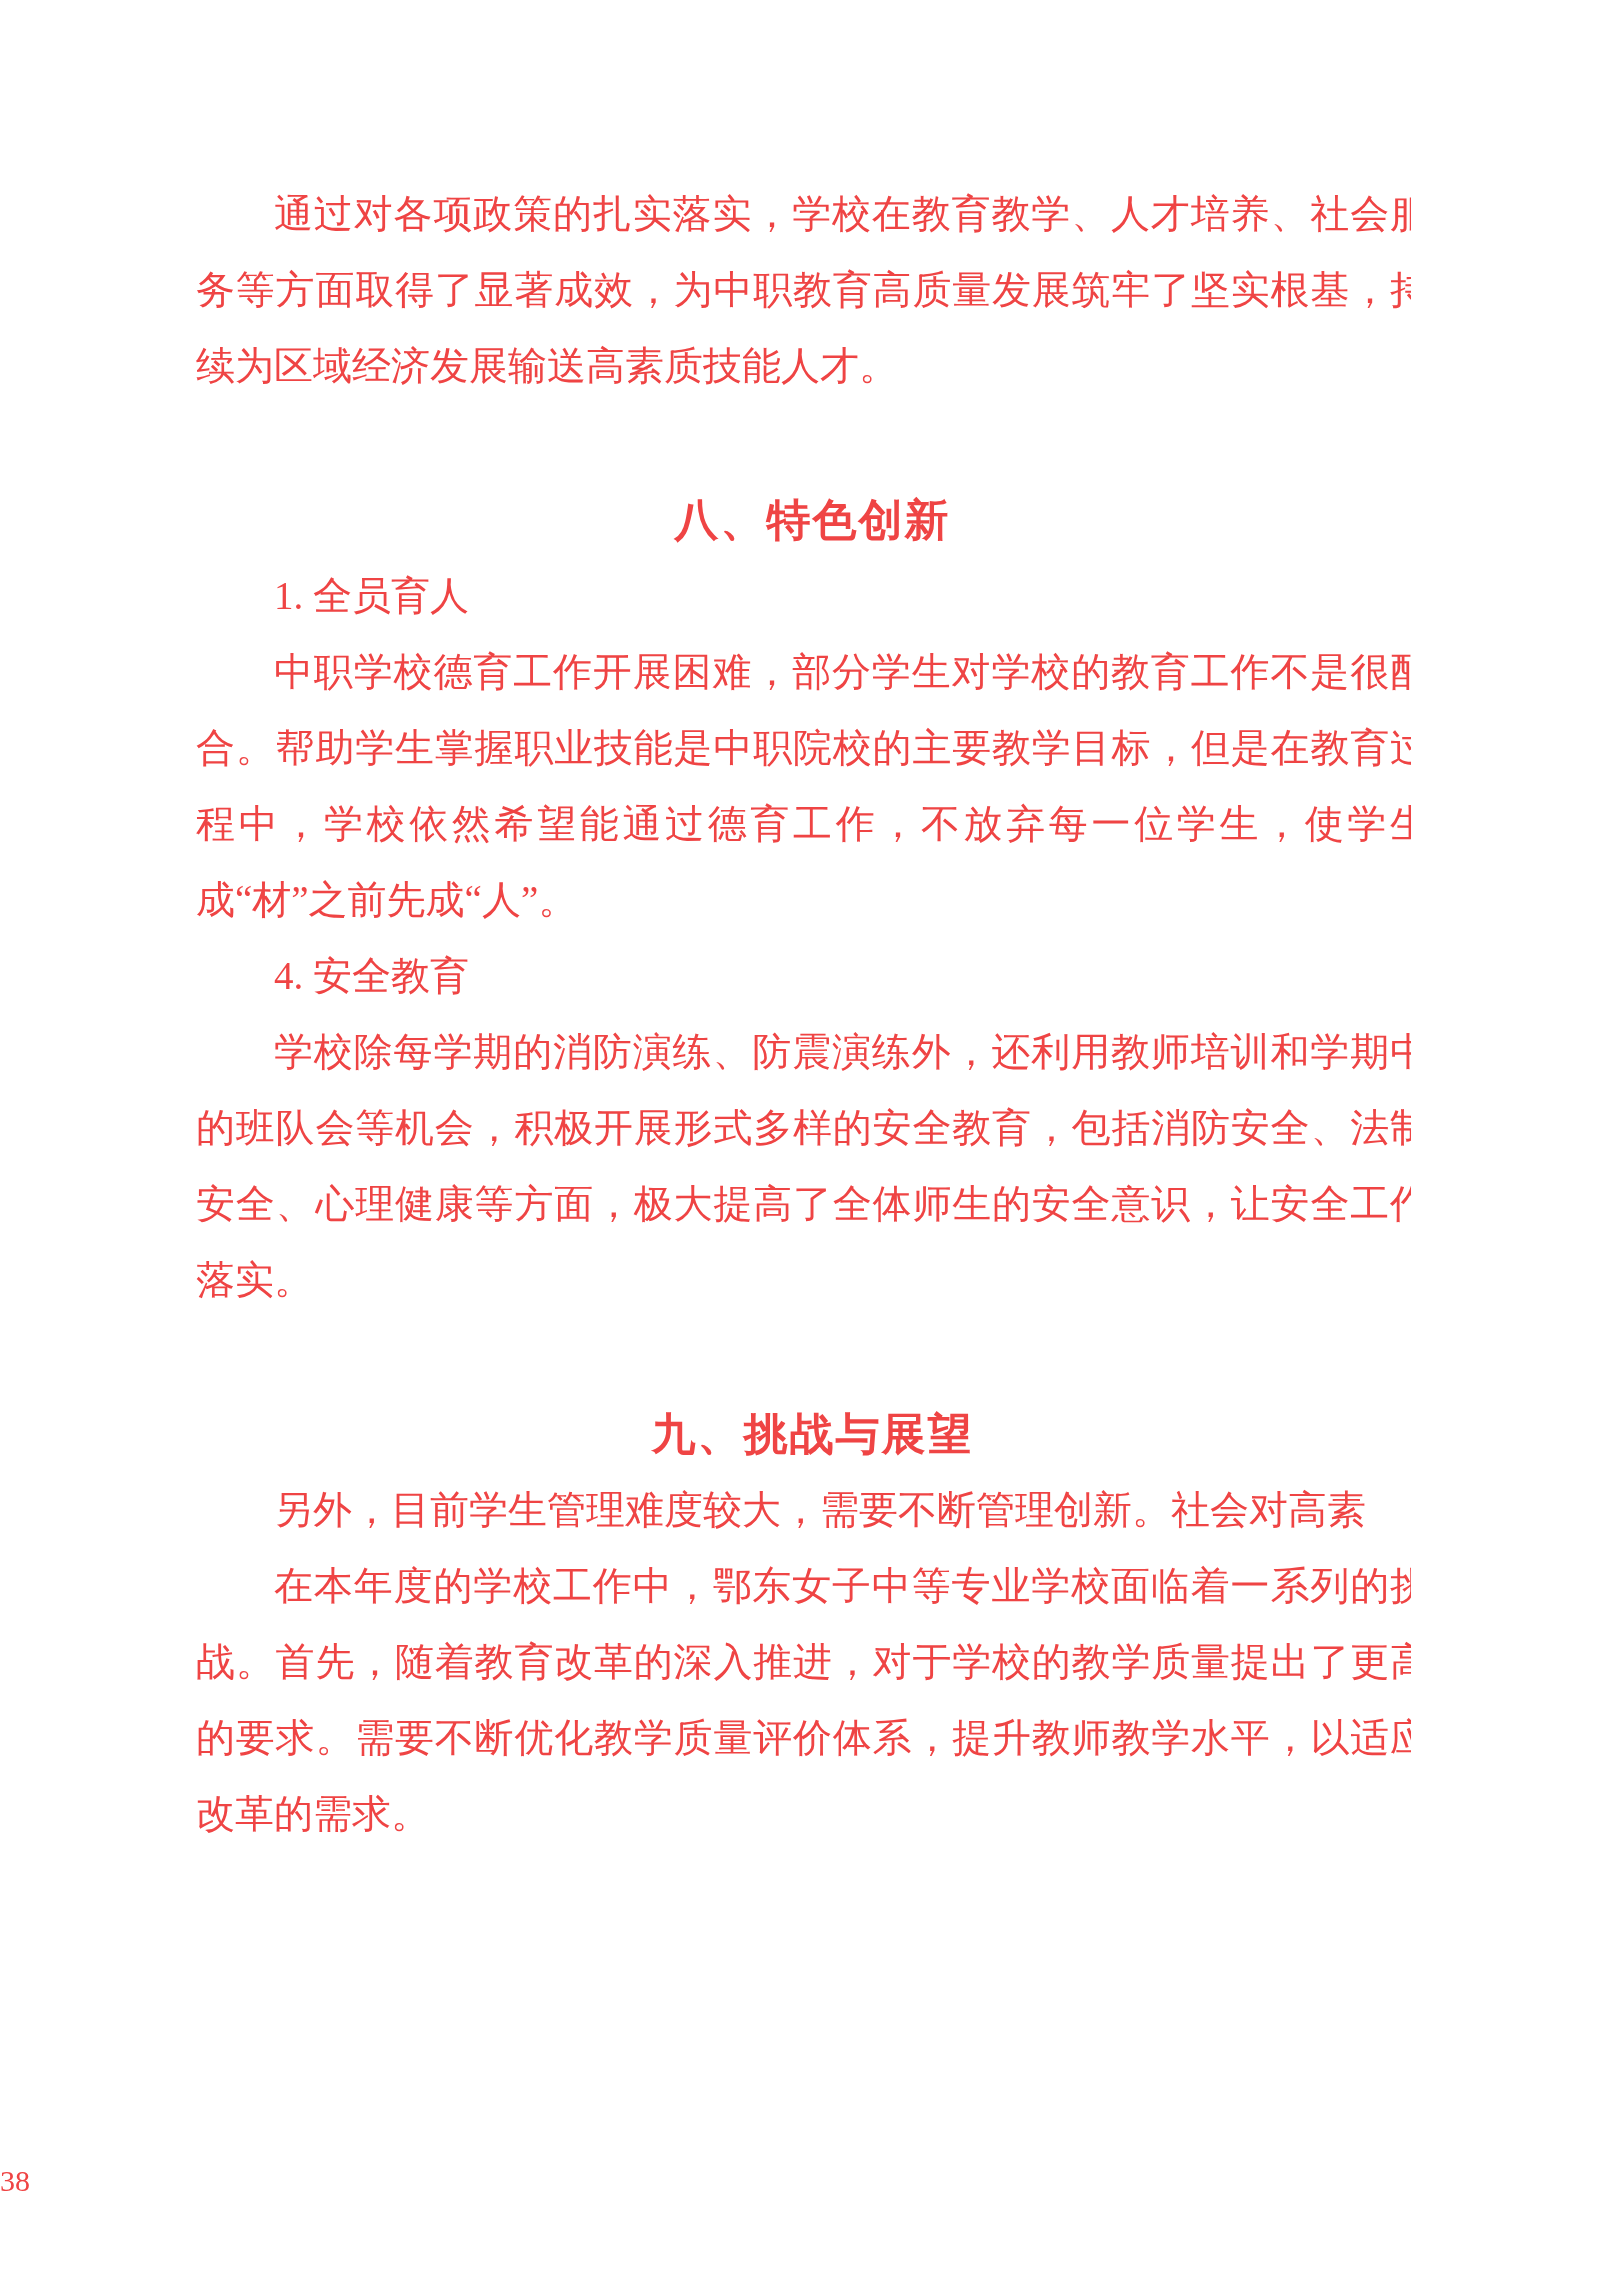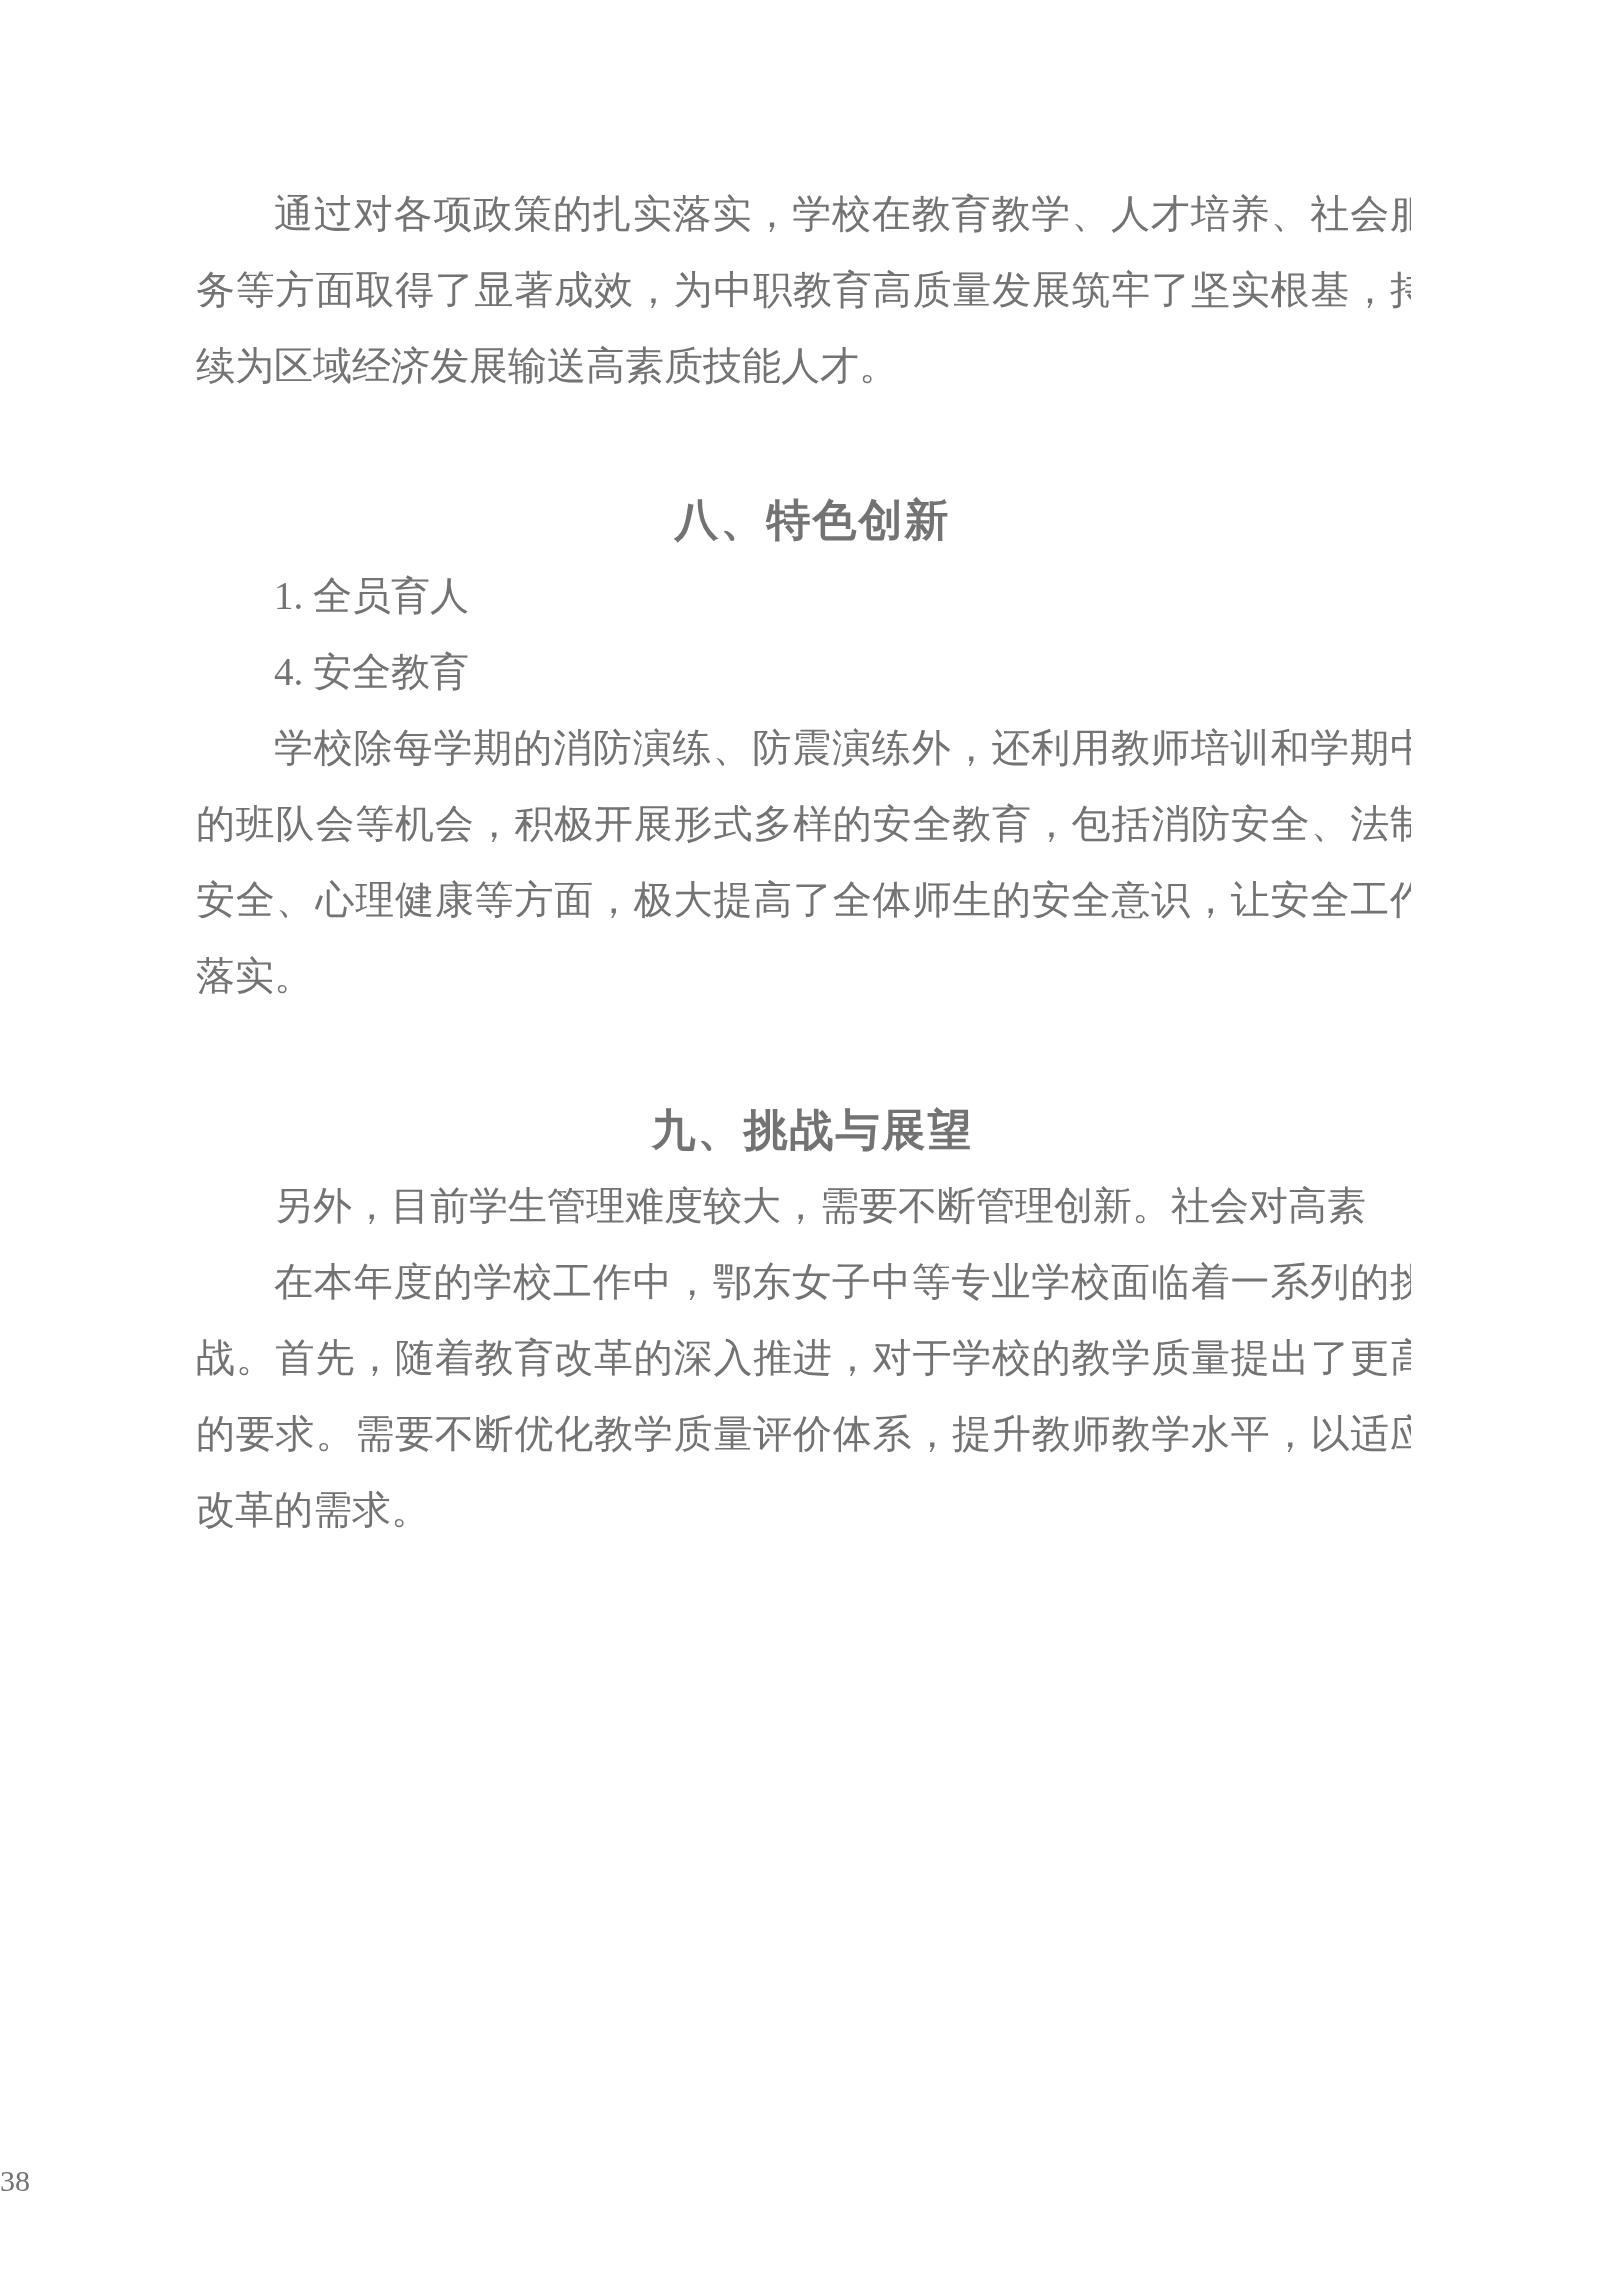--- a/index.html
+++ b/index.html
@@ -5,21 +5,21 @@
   html, body {
     margin: 0;
     padding: 0;
     background: #ffffff;
   }
   .page {
     position: relative;
     width: 1411px;
     height: 2293px;
     background: #ffffff;
-    color: #737373;
+    color: #ef4444;
     font-family: "Liberation Serif", serif;
     overflow: hidden;
   }
   .content {
     position: absolute;
     left: 196px;
     top: 176px;
     width: 1233px;
   }
   .para {
@@ -62,20 +62,21 @@
 <body>
 
 <div class="page">
   <div class="content">
     <p class="para">通过对各项政策的扎实落实，学校在教育教学、人才培养、社会服务等方面取得了显著成效，为中职教育高质量发展筑牢了坚实根基，持续为区域经济发展输送高素质技能人才。</p>
 
     <h2 class="heading">八、特色创新</h2>
 
     <p class="subhead">1. 全员育人</p>
 
+    <p class="para">中职学校德育工作开展困难，部分学生对学校的教育工作不是很配合。帮助学生掌握职业技能是中职院校的主要教学目标，但是在教育过程中，学校依然希望能通过德育工作，不放弃每一位学生，使学生成“材”之前先成“人”。</p>
 
 
     <p class="subhead">4. 安全教育</p>
 
     <p class="para">学校除每学期的消防演练、防震演练外，还利用教师培训和学期中的班队会等机会，积极开展形式多样的安全教育，包括消防安全、法制安全、心理健康等方面，极大提高了全体师生的安全意识，让安全工作落实。</p>
 
     <h2 class="heading">九、挑战与展望</h2>
 
 
     <p class="para">另外，目前学生管理难度较大，需要不断管理创新。社会对高素</p>

